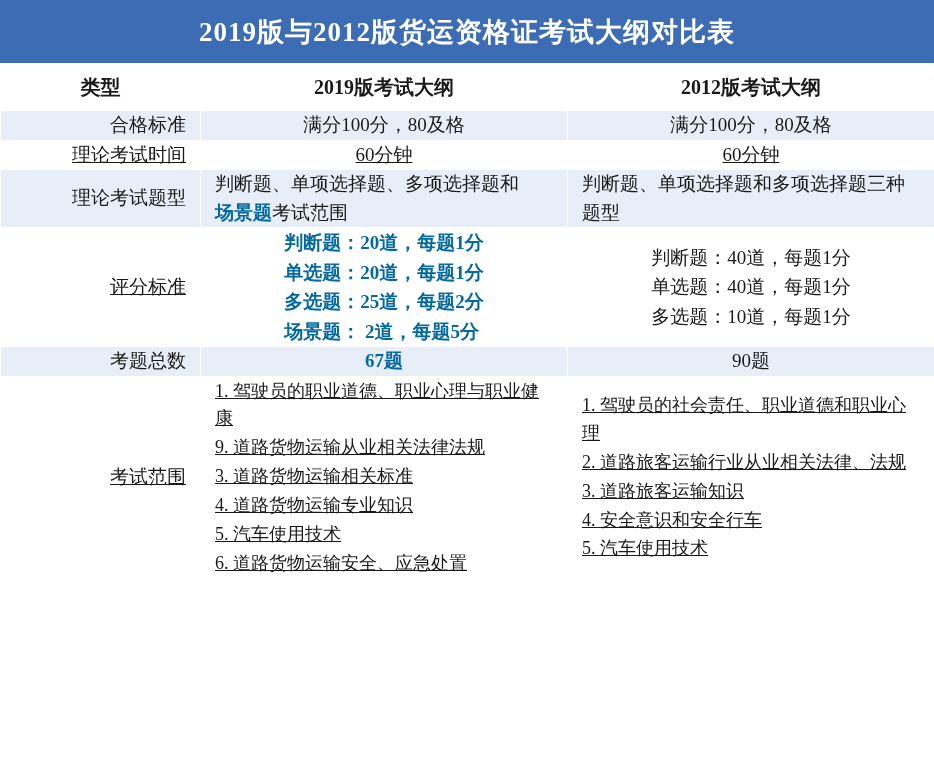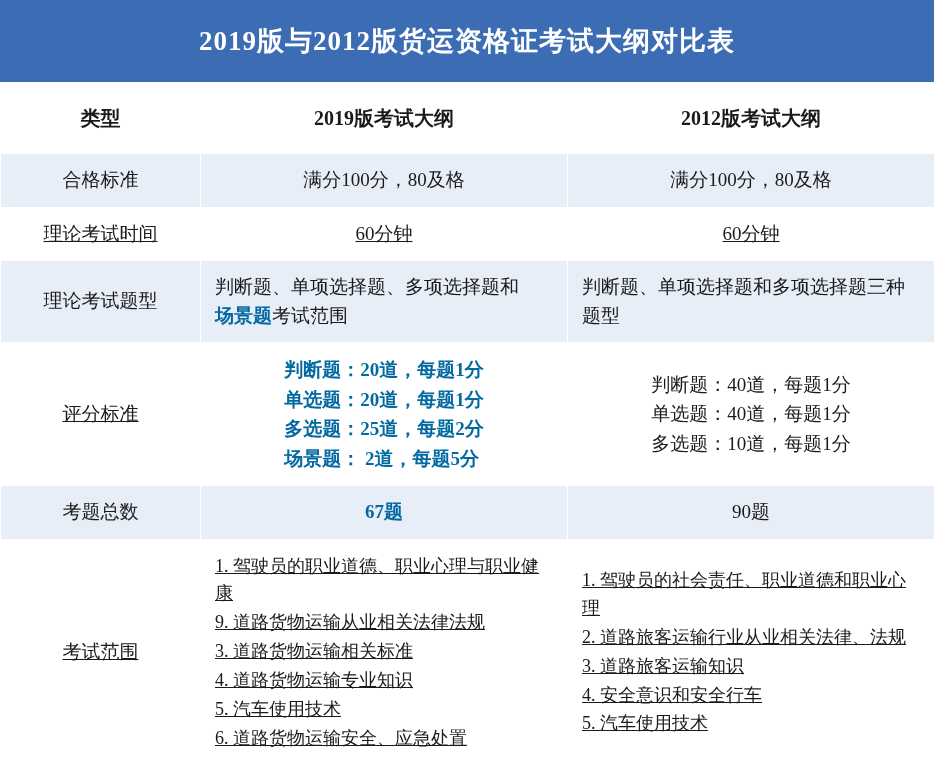--- a/index.html
+++ b/index.html
@@ -15,21 +15,21 @@
     overflow: hidden;
   }
   .sheet {
     width: 934px;
     height: 761px;
     position: relative;
     background: #ffffff;
     box-sizing: border-box;
   }
   .title-bar {
-    height: 82px;
+    height: 63px;
     background: #3b6cb4;
     color: #ffffff;
     display: flex;
     align-items: center;
     justify-content: center;
     font-size: 27px;
     font-weight: bold;
     letter-spacing: 1px;
   }
   table.cmp {
@@ -37,37 +37,37 @@
     border-collapse: collapse;
     table-layout: fixed;
   }
   table.cmp col.c0 { width: 200px; }
   table.cmp col.c1 { width: 367px; }
   table.cmp col.c2 { width: 367px; }
 
   table.cmp td {
     border: 1px solid #ffffff;
     vertical-align: middle;
-    padding: 12px 14px;
+    padding: 0 14px;
     font-size: 19px;
     line-height: 1.5;
   }
   tr.head td {
     background: #ffffff;
     font-weight: bold;
     text-align: center;
     font-size: 20px;
     height: 46px;
     border-bottom: 1px solid #ffffff;
   }
   tr.band-a td { background: #e8eef8; }
   tr.band-b td { background: #ffffff; text-decoration: underline; }
 
   td.label {
-    text-align: center;
+    text-align: right;
     font-size: 19px;
   }
   td.col-center {
     text-align: center;
   }
   td.col-left {
     text-align: left;
   }
   .hl {
     color: #0369a1;

